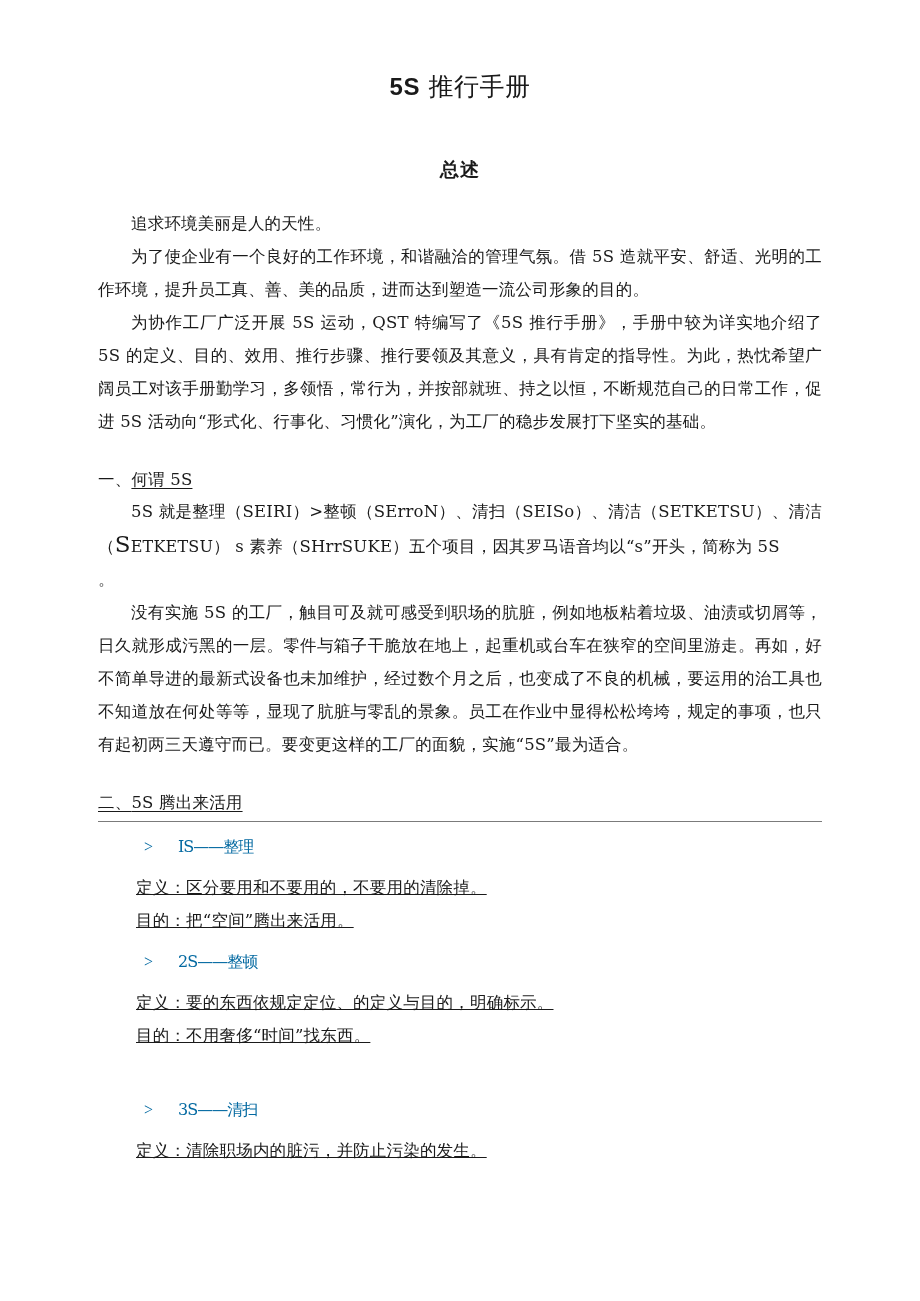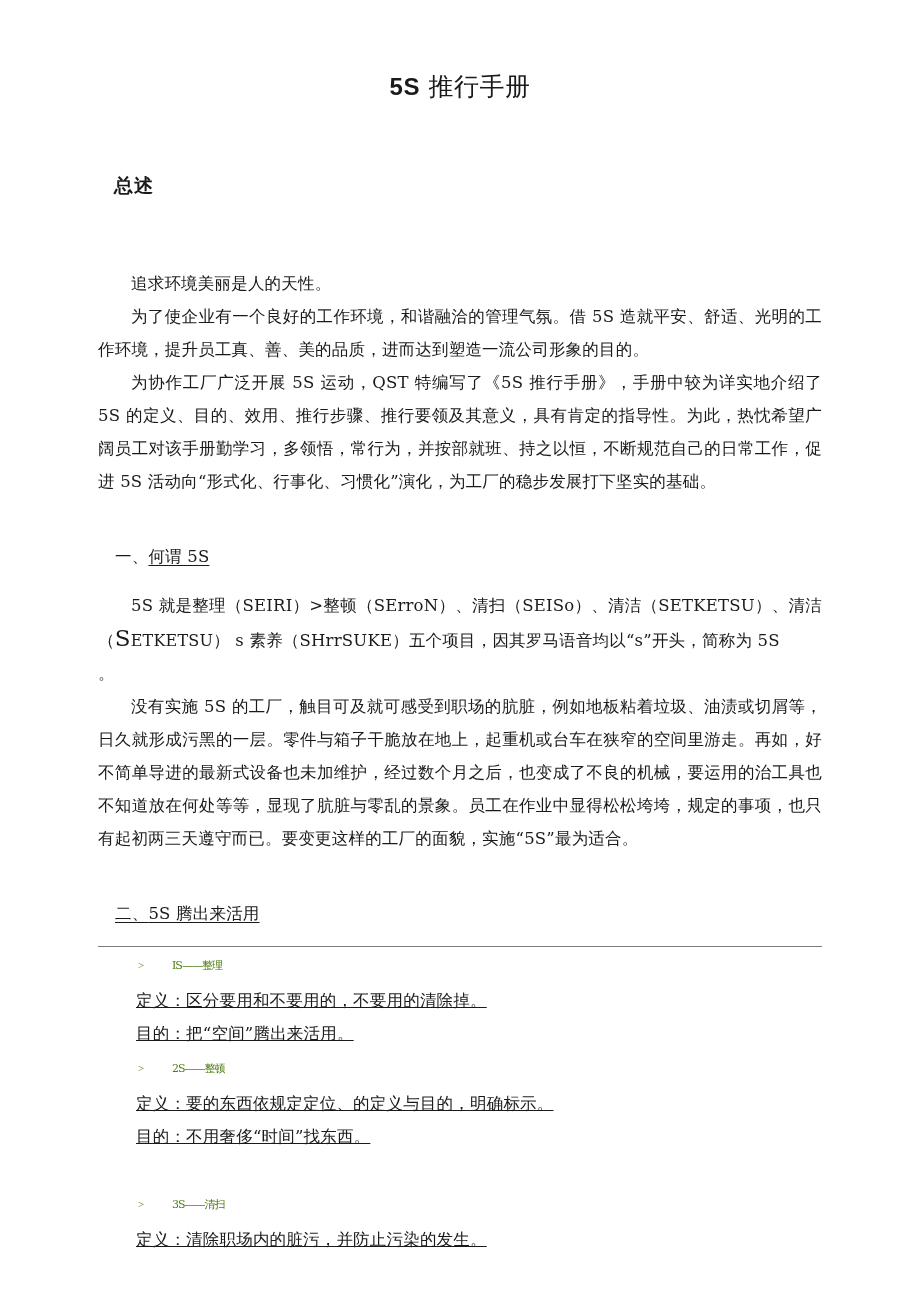--- a/index.html
+++ b/index.html
@@ -41,51 +41,52 @@
     font-family: "Liberation Sans", sans-serif;
     font-weight: bold;
     font-size: 24px;
   }
   .doc-title .cjk {
     font-family: "DejaVu Serif", "Liberation Serif", serif;
     font-weight: normal;
     font-size: 25px;
   }
   .doc-subtitle {
+    text-align: center;
     font-size: 19px;
     font-weight: bold;
     font-family: "Liberation Sans", sans-serif;
-    margin: 16px;
+    margin: 0;
     padding-top: 55px;
     letter-spacing: 1px;
   }
 
   
   .body-block {
-    margin-top: 68px;
+    margin-top: 24px;
   }
   p.para {
     margin: 0;
     font-size: 16.5px;
     line-height: 33px;
     text-align: justify;
     text-justify: inter-ideograph;
     text-indent: 2em;
     letter-spacing: 0.2px;
   }
   .lone-period {
     margin: 0;
     font-size: 16.5px;
     line-height: 33px;
     text-indent: 0;
   }
 
   
   .sec-heading {
-    margin: 17px;
+    margin: 0;
     padding-top: 27px;
     font-size: 16.5px;
     line-height: 30px;
     font-weight: normal;
     letter-spacing: 0.2px;
   }
   .sec-heading .u {
     text-decoration: underline;
     text-underline-offset: 3px;
   }
@@ -95,24 +96,24 @@
   .rule {
     border: none;
     border-top: 1.3px solid #7b7b7b;
     margin: 3px 0 0 0;
     height: 0;
     width: 100%;
   }
 
   
   .s-item {
-    color: #4d7c0f;
-    font-size: 11px;
+    color: #0369a1;
+    font-size: 16px;
     line-height: 33px;
-    margin: 2px;
+    margin: 8px;
     padding-left: 38px;
     letter-spacing: 0.2px;
   }
   .s-item .chev {
     display: inline-block;
     width: 34px;
     font-family: "Liberation Serif", serif;
   }
   .s-item .dash {
     letter-spacing: -1px;

